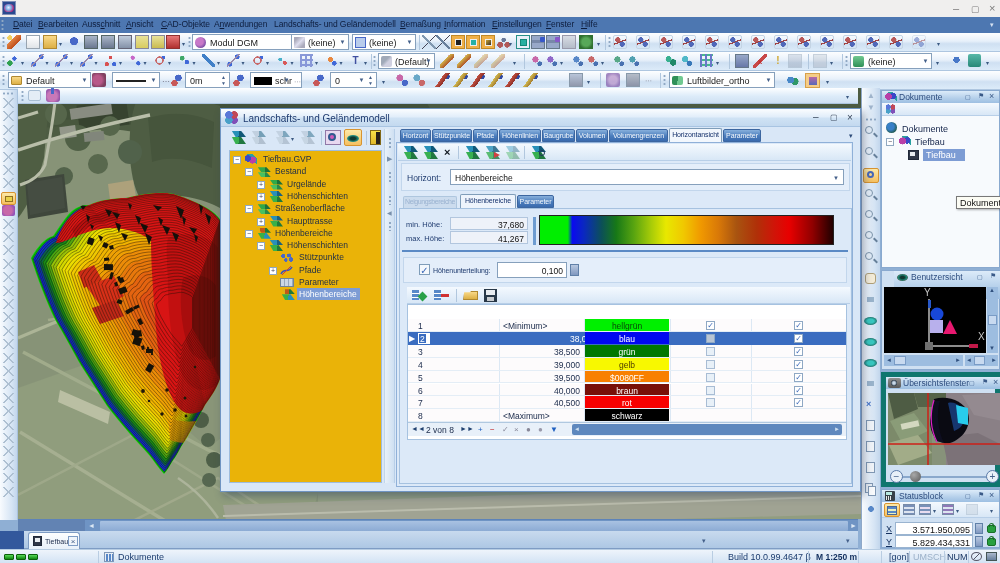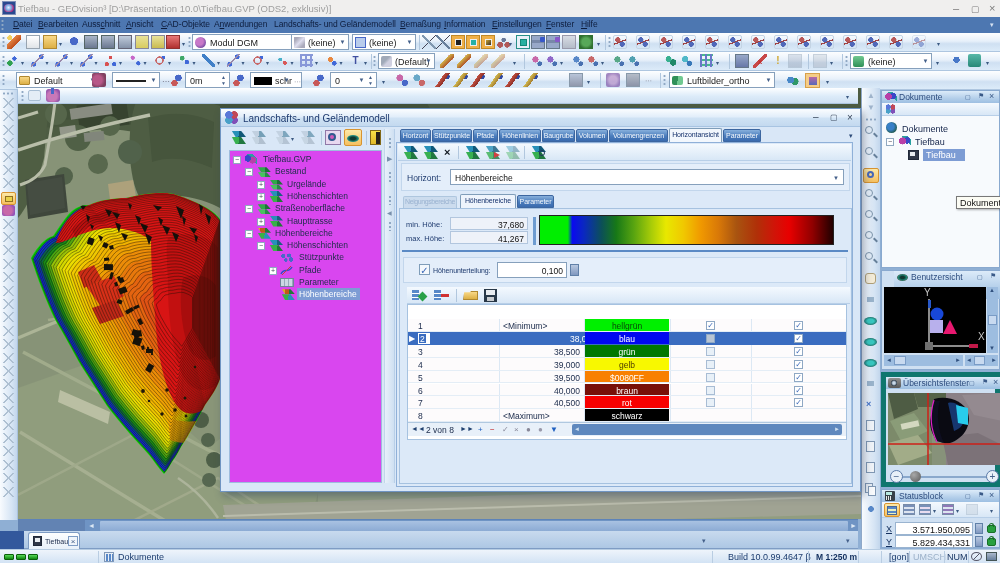--- a/index.html
+++ b/index.html
@@ -20,21 +20,20 @@
 .combo .carr{position:absolute;right:0px;top:1px;width:11px;height:12px;color:#44608a;font-size:6px;line-height:13px;text-align:center;}
 .darr{position:absolute;top:7px;font-size:6px;color:#3c5a82;}
 #statusbar{left:0;top:549px;width:1000px;height:14px;background:linear-gradient(#eef4fb,#d3e3f4);border-top:1px solid #b6cce2;font-size:9px;color:#1c3c6e;}
 .ssep{position:absolute;top:1px;width:1px;height:12px;background:#b9cde2;}
 </style></head><body>
 <div id="app">
 <div class="abs" id="titlebar">
 <div class="abs" style="left:2px;top:1px;width:14px;height:14px;background:#2a4a90;border:1px solid #8090b8;">
         <div class="abs" style="left:1px;top:2px;width:10px;height:8px;background:radial-gradient(circle at 45% 45%,#eef,#7fb4e8 35%,#b03080 70%,#203070);border-radius:45%;"></div>
       </div>
-<span class="abs" style="left:18px;top:3px;">Tiefbau - GEOvision³  [D:\Präsentation 10.0\Tiefbau.GVP (ODS2, exklusiv)]</span>
 <span class="winbtn" style="left:953px;">–</span>
 <span class="winbtn" style="left:971px;font-size:9px;top:4px;">▢︎</span>
 <span class="winbtn" style="left:989px;">×</span>
     </div>
 <div class="abs" id="menubar">
       <span style="left:13px"><u>D</u>atei</span>
       <span style="left:38px"><u>B</u>earbeiten</span>
       <span style="left:82px">Auss<u>c</u>hnitt</span>
       <span style="left:126px"><u>A</u>nsicht</span>
       <span style="left:161px"><u>C</u>AD-Objekte</span>
@@ -194,21 +193,21 @@
         <span class="ctxt" style="left:17px;">(keine)</span>
         <span class="carr">▼</span>
       </div>
       <span class="darr" style="left:936px;">▾</span>
       <div class="ico" style="left:950px;width:13px;height:13px;background:radial-gradient(circle at 50% 45%,#4878c8 32%,transparent 34%);"></div>
       <div class="ico" style="left:968px;width:13px;height:13px;background:linear-gradient(#58b8a8,#288878);border-radius:2px;"></div>
       <span class="darr" style="left:986px;">▾</span>
     </div>
 <div class="abs tbrow" id="tb3">
       <div class="grip" style="left:2px;"></div>
-      <div class="combo" style="left:16px;width:83px;">
+      <div class="combo" style="left:8px;width:83px;">
         <div class="abs" style="left:2px;top:3px;width:11px;height:9px;background:linear-gradient(#f8d888,#ddb045);border:1px solid #b08830;border-radius:1px;"></div>
         <span class="ctxt" style="left:17px;">Default</span>
         <span class="carr">▼</span>
       </div>
       <div class="ico" style="left:92px;background:radial-gradient(circle at 40% 50%,#b85888 40%,#804060 70%);border-radius:2px;"></div>
       <div class="combo" style="left:112px;width:48px;">
         <div class="abs" style="left:3px;top:7px;width:30px;height:1.5px;background:#222;"></div>
         <span class="carr">▼</span>
       </div>
       <span class="abs" style="left:162px;top:6px;color:#778;font-size:8px;">⋯</span>
@@ -543,21 +542,21 @@
           <div class="abs" style="left:2px;top:2px;width:8px;height:8px;border:2px solid #305890;border-radius:50%;background:#d058b8;"></div>
         </div>
         <div class="abs" style="left:115px;top:0px;width:18px;height:17px;background:linear-gradient(#fde9a8,#f5c060);border:1px solid #d89430;border-radius:2px;">
           <div class="abs" style="left:2px;top:5px;width:12px;height:7px;background:radial-gradient(ellipse at 50% 50%,#103830 30%,#208878 60%,#68b8c8);border-radius:50%;"></div>
         </div>
         <div class="vsep" style="left:137px;top:2px;height:14px;"></div>
         <div class="abs" style="left:141px;top:1px;width:11px;height:15px;background:linear-gradient(#f8e048,#e0b828);border:1px solid #806818;">
           <div class="abs" style="left:5px;top:1px;width:4px;height:12px;background:#282018;"></div>
         </div>
       </div>
-      <div class="abs" style="left:8px;top:41px;width:153px;height:333px;background:#d946ef;border:1px solid #9ebcdd;overflow:hidden;font-size:8.5px;color:#1c2c48;">
+      <div class="abs" style="left:8px;top:41px;width:153px;height:333px;background:#eab308;border:1px solid #9ebcdd;overflow:hidden;font-size:8.5px;color:#1c2c48;">
         <div class="abs" style="left:3px;top:5px;width:8px;height:8px;border:1px solid #90a8c0;background:#fff;font-size:7px;line-height:6px;text-align:center;color:#445;">−</div>
         <div class="abs" style="left:14px;top:3px;width:13px;height:11px;background:radial-gradient(circle at 30% 40%,#3848c8 28%,transparent 30%),radial-gradient(circle at 65% 55%,#b840a8 33%,transparent 35%),linear-gradient(45deg,transparent 55%,#28a0a0 55%,#28a0a0 80%,transparent 80%);"></div>
         <span class="abs" style="left:33px;top:3px;">Tiefbau.GVP</span>
         <div class="abs" style="left:15px;top:17.3px;width:8px;height:8px;border:1px solid #90a8c0;background:#fff;font-size:7px;line-height:6px;text-align:center;color:#445;">−</div>
         <div class="abs" style="left:26px;top:16.3px;width:15px;height:5px;background:linear-gradient(100deg,#30a848 60%,#1d7038 60%);clip-path:polygon(12% 0,70% 0,100% 100%,35% 100%);"></div>
         <div class="abs" style="left:26px;top:21.3px;width:15px;height:5px;background:linear-gradient(100deg,#48c060 60%,#288848 60%);clip-path:polygon(12% 0,70% 0,100% 100%,35% 100%);"></div>
         <span class="abs" style="left:45px;top:15.3px;">Bestand</span>
         <div class="abs" style="left:27px;top:29.6px;width:8px;height:8px;border:1px solid #90a8c0;background:#fff;font-size:7px;line-height:6px;text-align:center;color:#445;">+</div>
         <div class="abs" style="left:38px;top:28.6px;width:15px;height:5px;background:linear-gradient(100deg,#30a848 60%,#1d7038 60%);clip-path:polygon(12% 0,70% 0,100% 100%,35% 100%);"></div>
         <div class="abs" style="left:38px;top:33.6px;width:15px;height:5px;background:linear-gradient(100deg,#48c060 60%,#288848 60%);clip-path:polygon(12% 0,70% 0,100% 100%,35% 100%);"></div>

